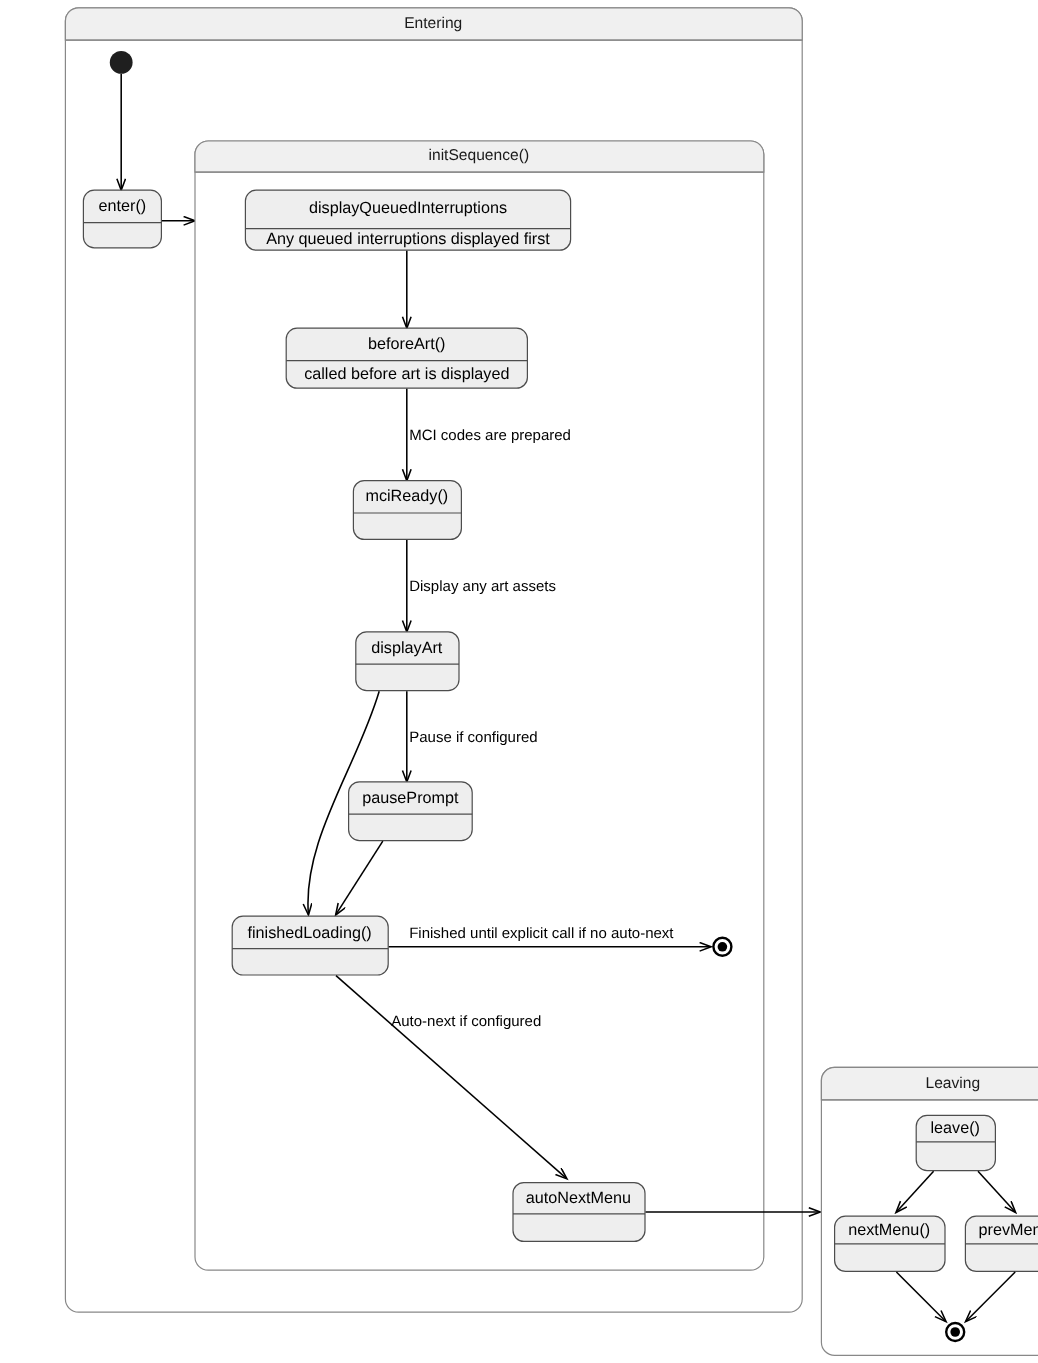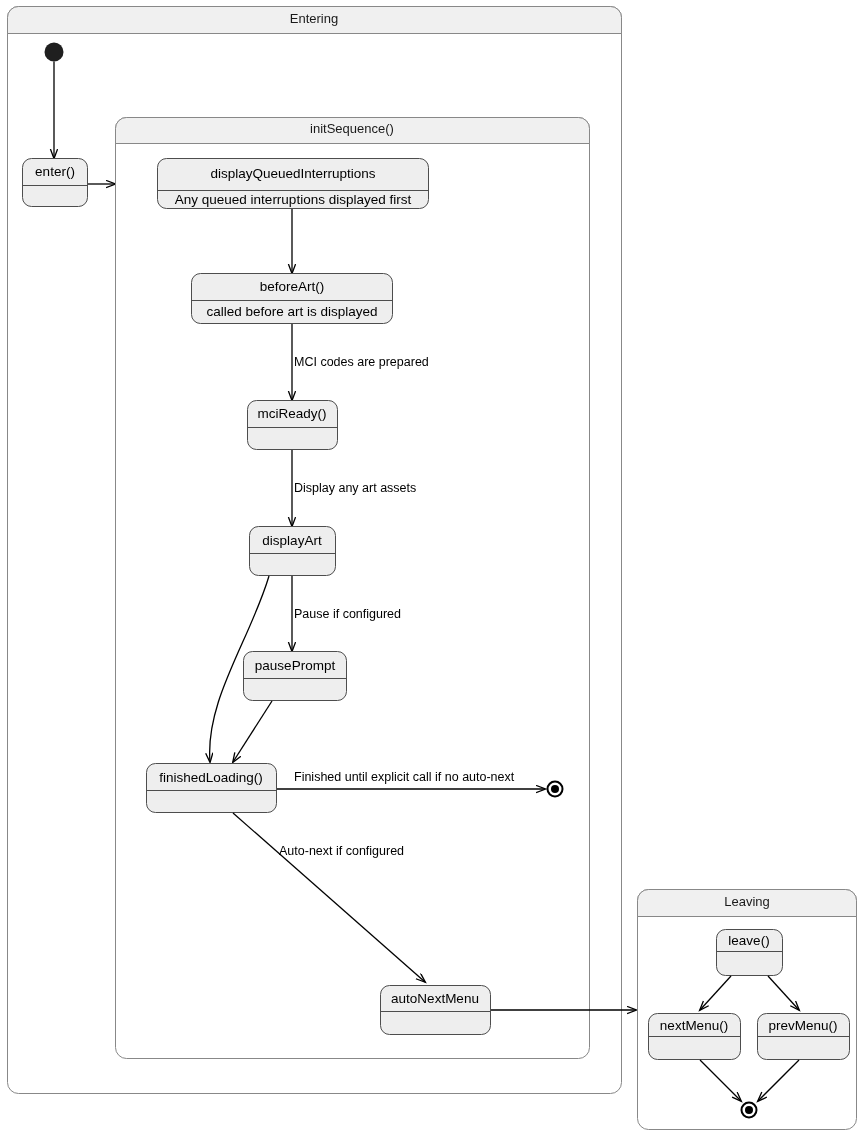--- a/index.html
+++ b/index.html
@@ -10,20 +10,21 @@
   body {
     width: 865px;
     height: 1136px;
     font-family: "Liberation Sans", sans-serif;
     overflow: hidden;
   }
   #diagram-root {
     position: relative;
     width: 749px;
     height: 1136px;
+    padding-left: 47px;
   }
   svg#uml-canvas {
     display: block;
     width: 865px;
     height: 1136px;
   }
   .composite-body {
     fill: #ffffff;
     stroke: #888888;
     stroke-width: 1;

